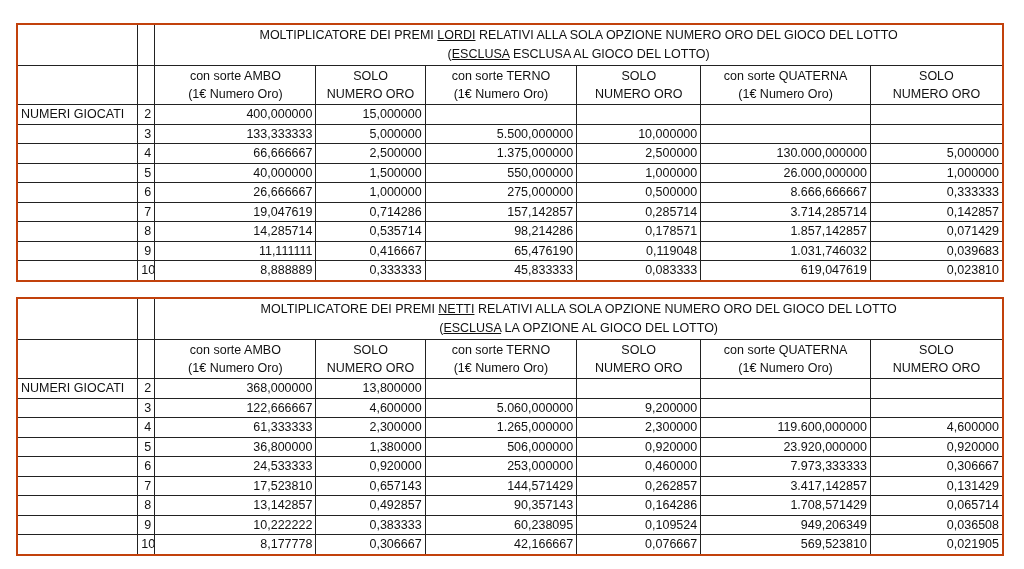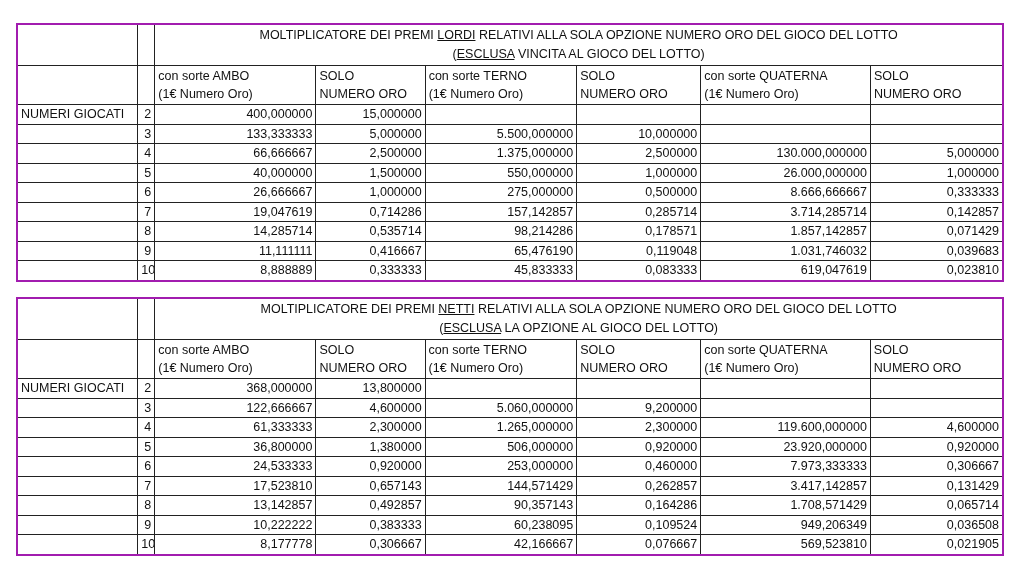--- a/index.html
+++ b/index.html
@@ -1,33 +1,33 @@
 <!DOCTYPE html>
 <html><head>
 <meta charset="utf-8">
 <style>
   html, body { margin: 0; padding: 0; background: #ffffff; }
   body { width: 1024px; height: 569px; position: relative; overflow: hidden;
          font-family: "Liberation Sans", sans-serif; color: #111; }
   table.lotto { position: absolute; left: 16px; width: 988px; border-collapse: collapse;
-                table-layout: fixed; font-size: 12.5px; border: 2px solid #a21caf; }
+                table-layout: fixed; font-size: 12.5px; border: 2px solid #c2410c; }
   table.t1 { top: 23px; }
   table.t2 { top: 297px; padding-left: 16px; }
   table.lotto td { border: 1px solid #222; padding: 0 3px; white-space: nowrap; overflow: hidden; }
   .c0 { width: 114px; }
   .c1 { width: 16px; }
   .c2 { width: 152px; }
   .c3 { width: 103px; }
   .c4 { width: 143px; }
   .c5 { width: 117px; }
   .c6 { width: 160px; }
   .c7 { width: 125px; }
   tr.title td { height: 40px; }
   tr.title td.titlecell { text-align: center; line-height: 19px; vertical-align: middle; }
-  tr.head td { height: 38px; line-height: 18px; vertical-align: middle; }
+  tr.head td { height: 38px; line-height: 18px; vertical-align: middle; text-align: center; }
   tr.row td { height: 18.5px; line-height: 18px; }
   td.num { text-align: right; }
   td.n { text-align: right; padding-right: 2px; }
   u { text-decoration: underline; }
 </style>
 </head>
 <body>
 
 <table class="lotto t1">
   <colgroup>
@@ -39,21 +39,21 @@
       <col class="c5">
       <col class="c6">
       <col class="c7">
   </colgroup>
   <tbody>
       <tr class="title">
     <td></td>
     <td></td>
     <td class="titlecell" colspan="6">
       <span>MOLTIPLICATORE  DEI PREMI </span><u>LORDI</u><span> RELATIVI ALLA SOLA OPZIONE NUMERO ORO DEL GIOCO DEL LOTTO</span><br>
-      <span>(</span><u>ESCLUSA</u><span> VINCITA AL GIOCO DEL LOTTO)</span>
+      <span>(</span><u>ESCLUSA</u><span> ESCLUSA AL GIOCO DEL LOTTO)</span>
     </td>
   </tr>
   <tr class="head">
     <td></td>
     <td></td>
     <td><span>con sorte AMBO</span><br><span>(1€ Numero Oro)</span></td>
     <td><span>SOLO</span><br><span>NUMERO ORO</span></td>
     <td><span>con sorte TERNO</span><br><span>(1€ Numero Oro)</span></td>
     <td><span>SOLO</span><br><span>NUMERO ORO</span></td>
     <td><span>con sorte QUATERNA</span><br><span>(1€ Numero Oro)</span></td>

